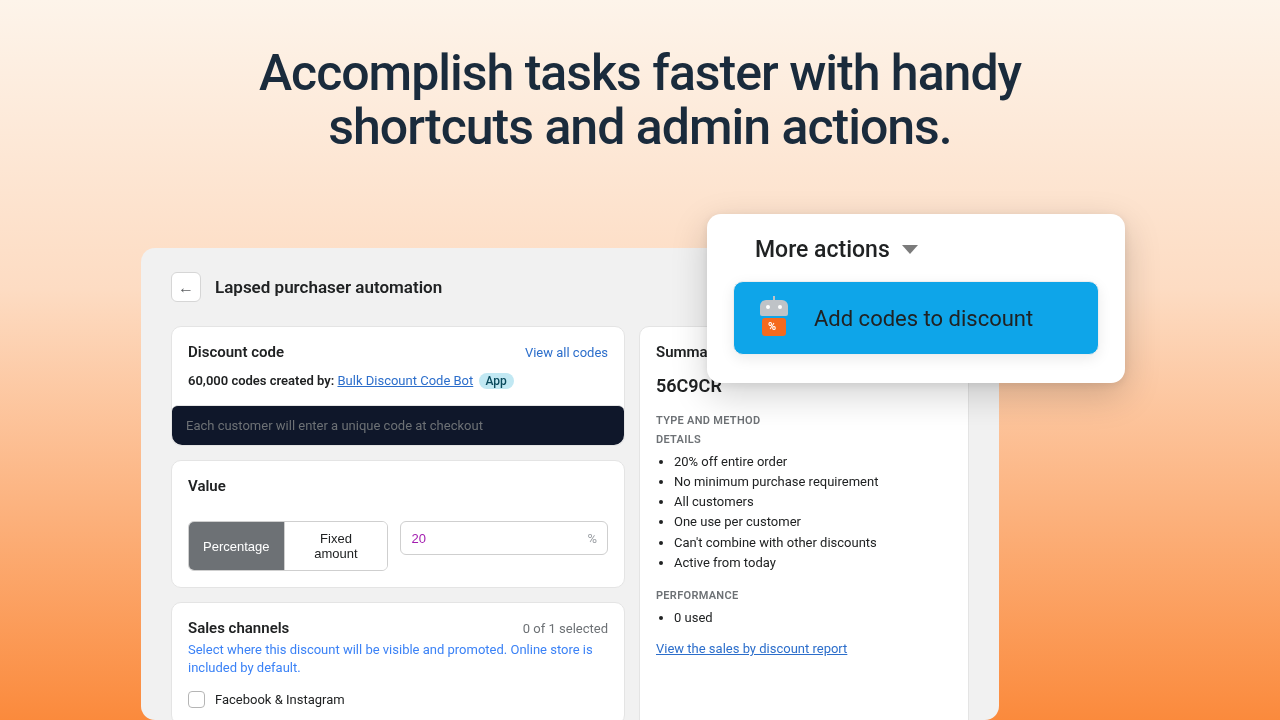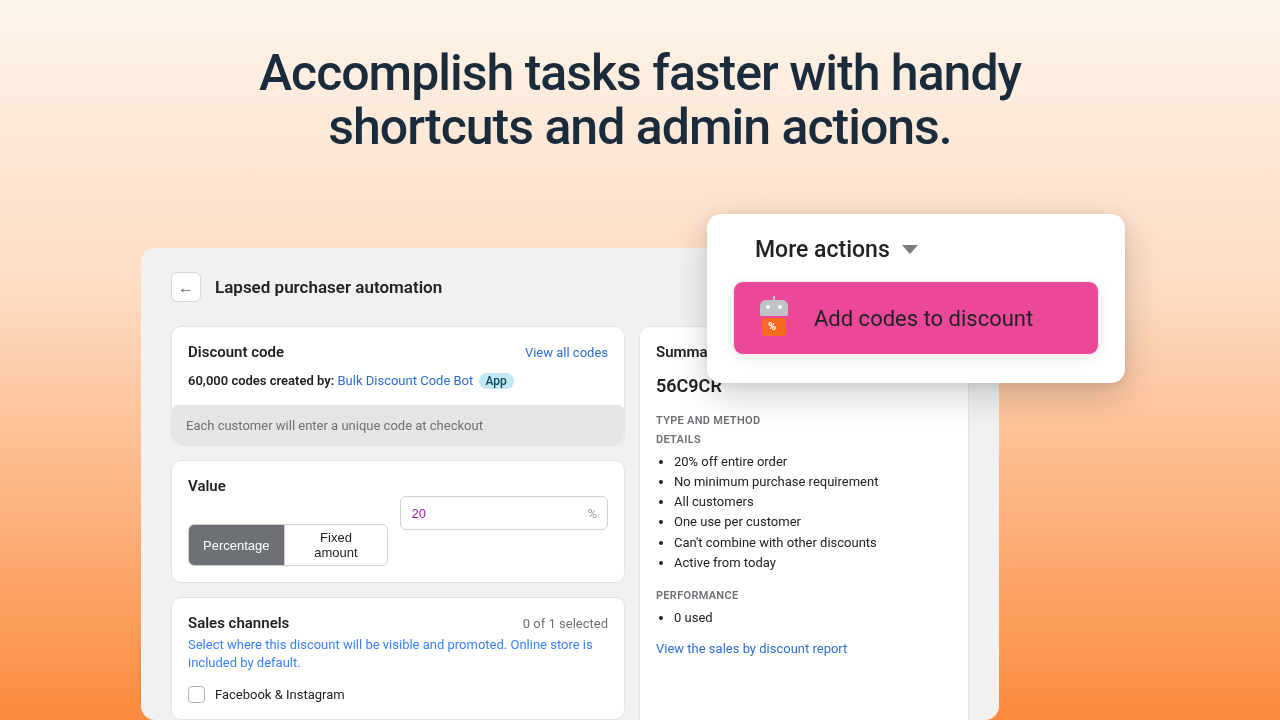--- a/index.html
+++ b/index.html
@@ -79,39 +79,39 @@
     font-size: 15px;
     font-weight: 600;
     color: #202223;
   }
   .link {
     color: #2c6ecb;
     font-size: 13px;
     text-decoration: none;
     cursor: pointer;
   }
-  .link.u { }
+  .link.u { text-decoration: underline; }
   .meta-line {
     font-size: 13px;
     color: #202223;
     margin-bottom: 10px;
   }
   .meta-line b { font-weight: 600; }
   .badge {
     display: inline-block;
     background: #c1e8f3;
     color: #0a4a5c;
     font-size: 12px;
     padding: 1px 7px;
     border-radius: 9px;
     margin-left: 2px;
     font-weight: 500;
   }
   .inset-box {
-    background: #e5e5e5;
+    background: #0f172a;
     border: 1px solid #e6e6e6;
     border-radius: 6px;
     padding: 12px 14px;
     font-size: 13px;
     color: #6d7175;
     margin: 16px -16px -16px -16px;
     border-bottom-left-radius: 10px;
     border-bottom-right-radius: 10px;
     border-left: none;
     border-right: none;
@@ -119,22 +119,21 @@
   }
   .value-row {
     display: flex;
     gap: 12px;
   }
   .seg {
     display: flex;
     border: 1px solid #cfcfcf;
     border-radius: 6px;
     overflow: hidden;
-    height: 42px;
-    margin-top: 28px;
+    height: 50px;
   }
   .seg button {
     border: none;
     background: #fff;
     padding: 0 14px;
     font-size: 13px;
     color: #202223;
     cursor: pointer;
   }
   .seg button.active {
@@ -234,21 +233,21 @@
   .caret {
     width: 0; height: 0;
     border-left: 8px solid transparent;
     border-right: 8px solid transparent;
     border-top: 9px solid #7b7b7b;
   }
   .action-item {
     display: flex;
     align-items: center;
     gap: 22px;
-    background: #ec4899;
+    background: #0ea5e9;
     border: 1px solid #eee;
     border-radius: 10px;
     padding: 18px 22px;
     box-shadow: 0 4px 14px rgba(0,0,0,0.08);
     cursor: pointer;
   }
   .action-label {
     font-size: 22px;
     color: #202223;
   }
@@ -311,21 +310,21 @@
         </div>
         <div class="meta-line">
           <b>60,000 codes created by:</b>
           <a class="link u">Bulk Discount Code Bot</a>
           <span class="badge">App</span>
         </div>
         <div class="inset-box">Each customer will enter a unique code at checkout</div>
       </div>
 
       <div class="card">
-        <div class="card-title" style="margin-bottom:1px">Value</div>
+        <div class="card-title" style="margin-bottom:26px">Value</div>
         <div class="value-row">
           <div class="seg">
             <button class="active">Percentage</button>
             <button>Fixed amount</button>
           </div>
           <div class="num-input">
             <input type="text" value="20" style="">
             <span class="suffix">%</span>
           </div>
         </div>

